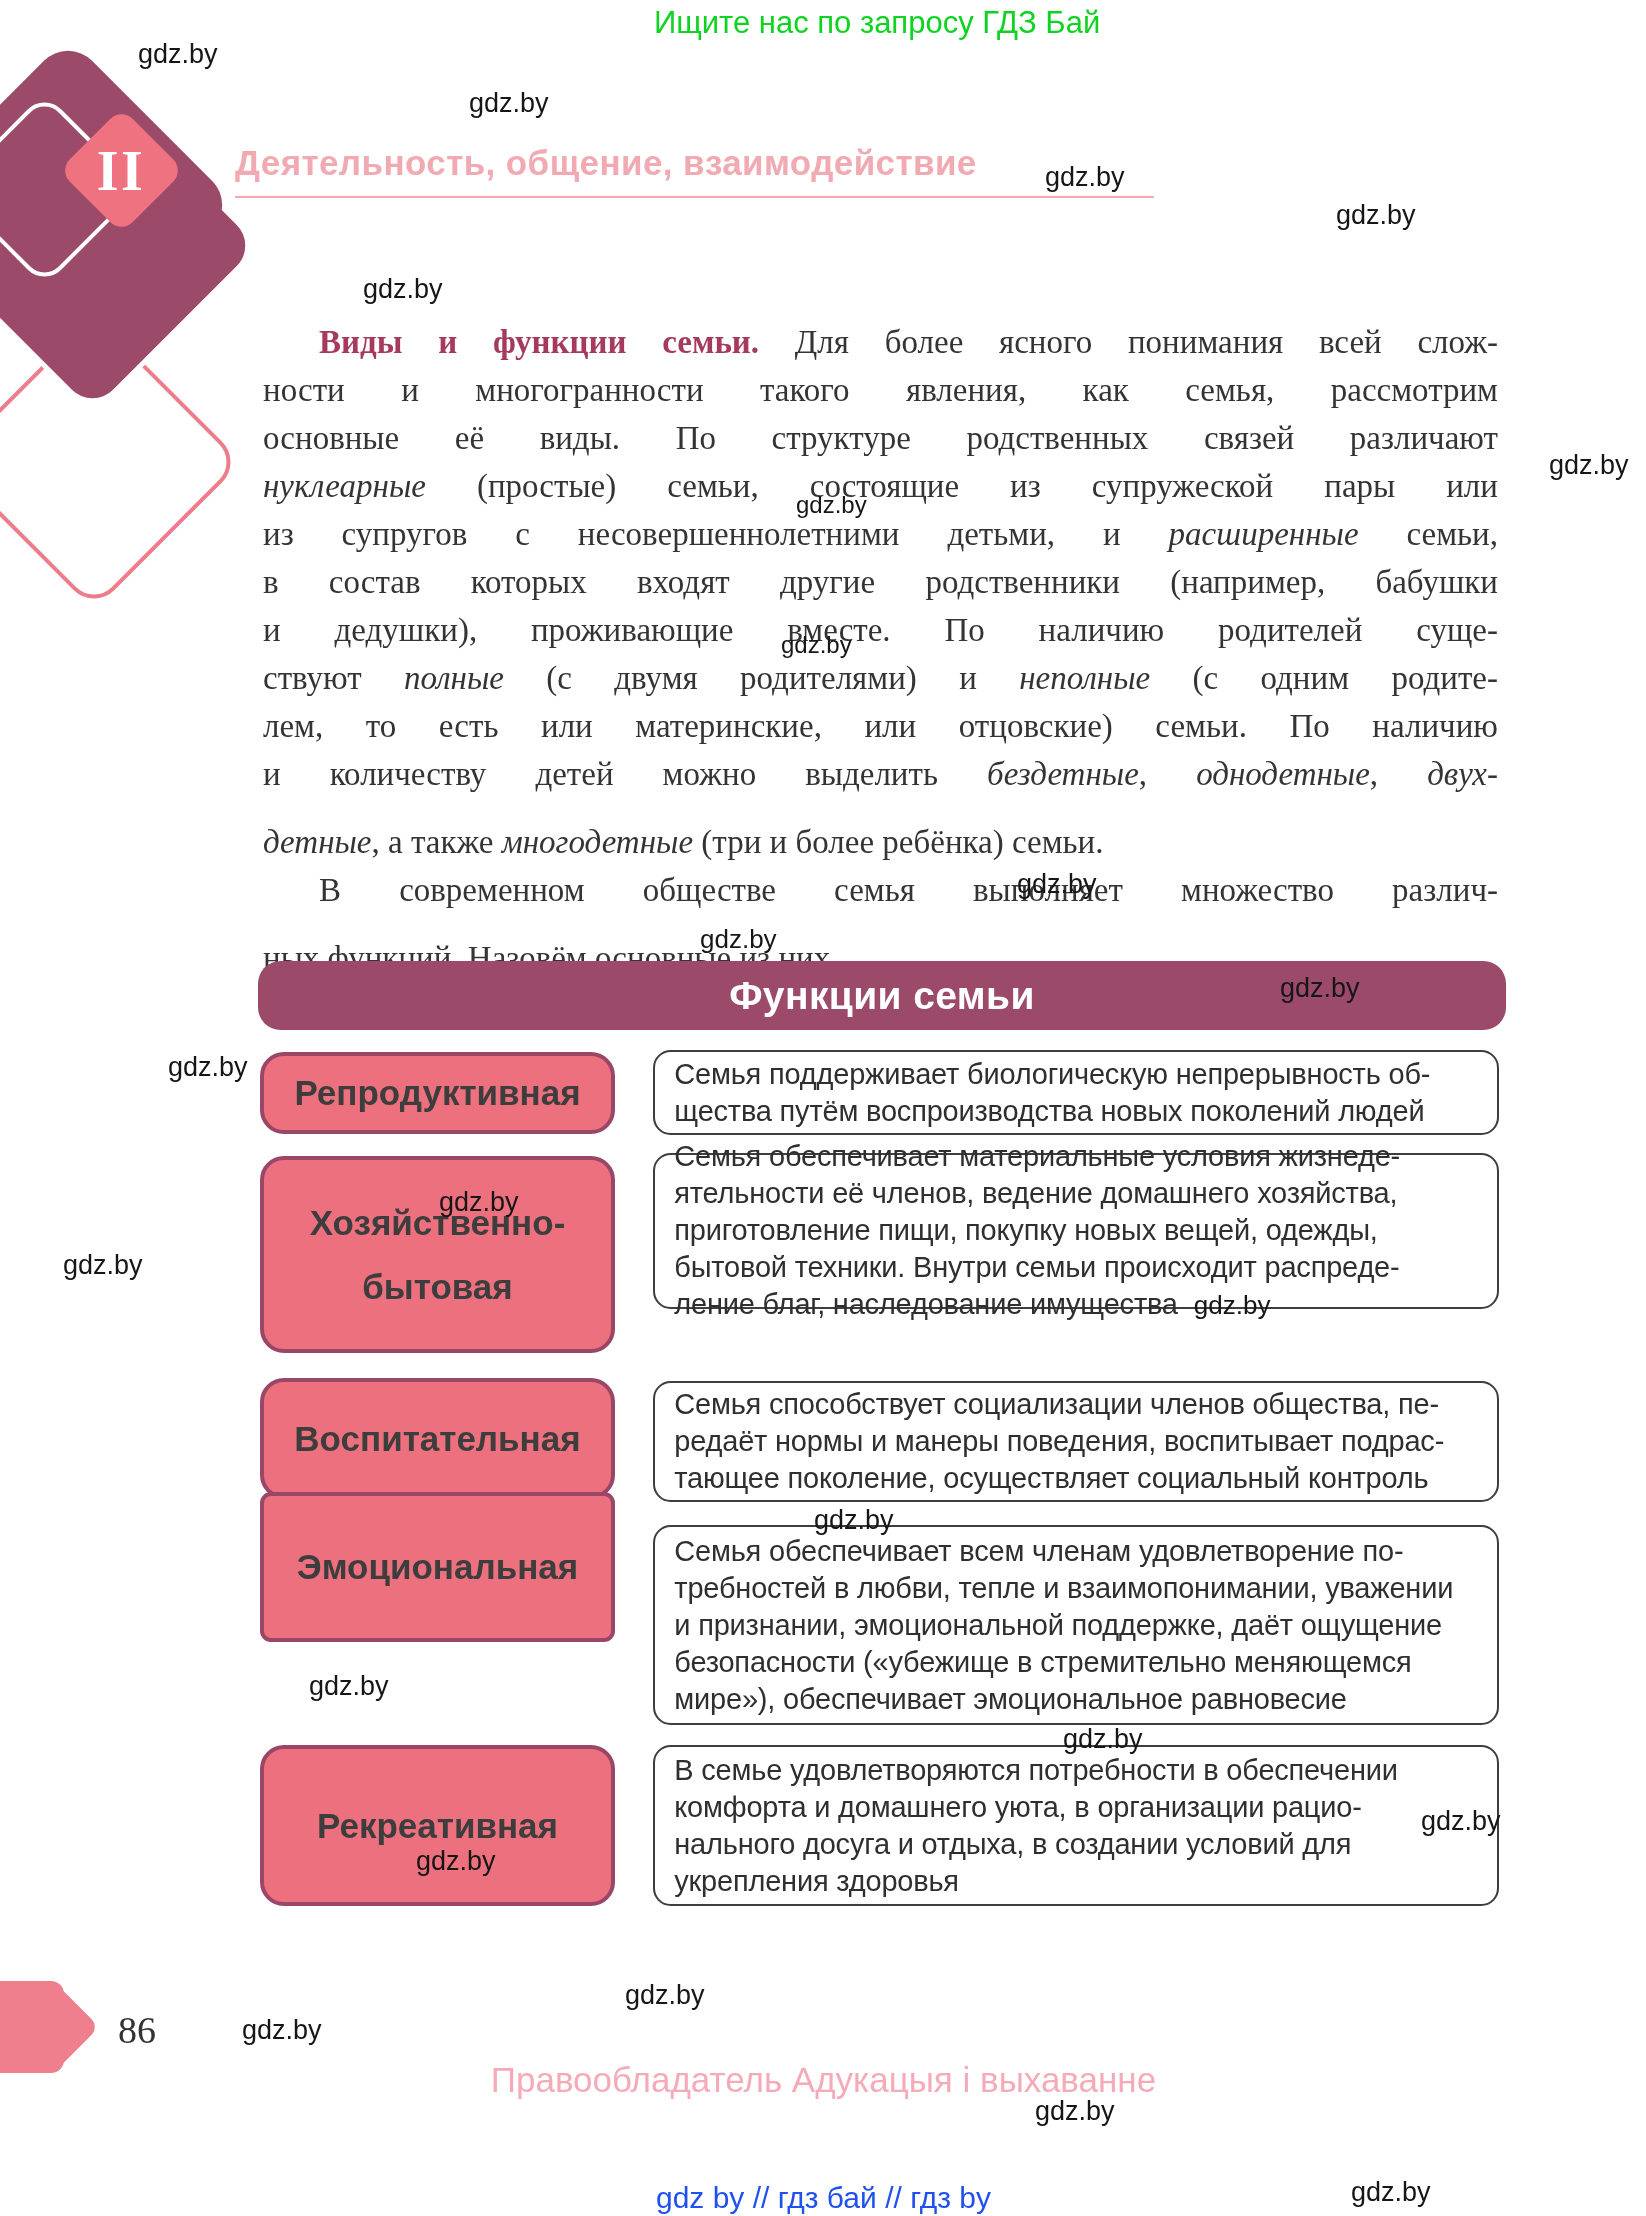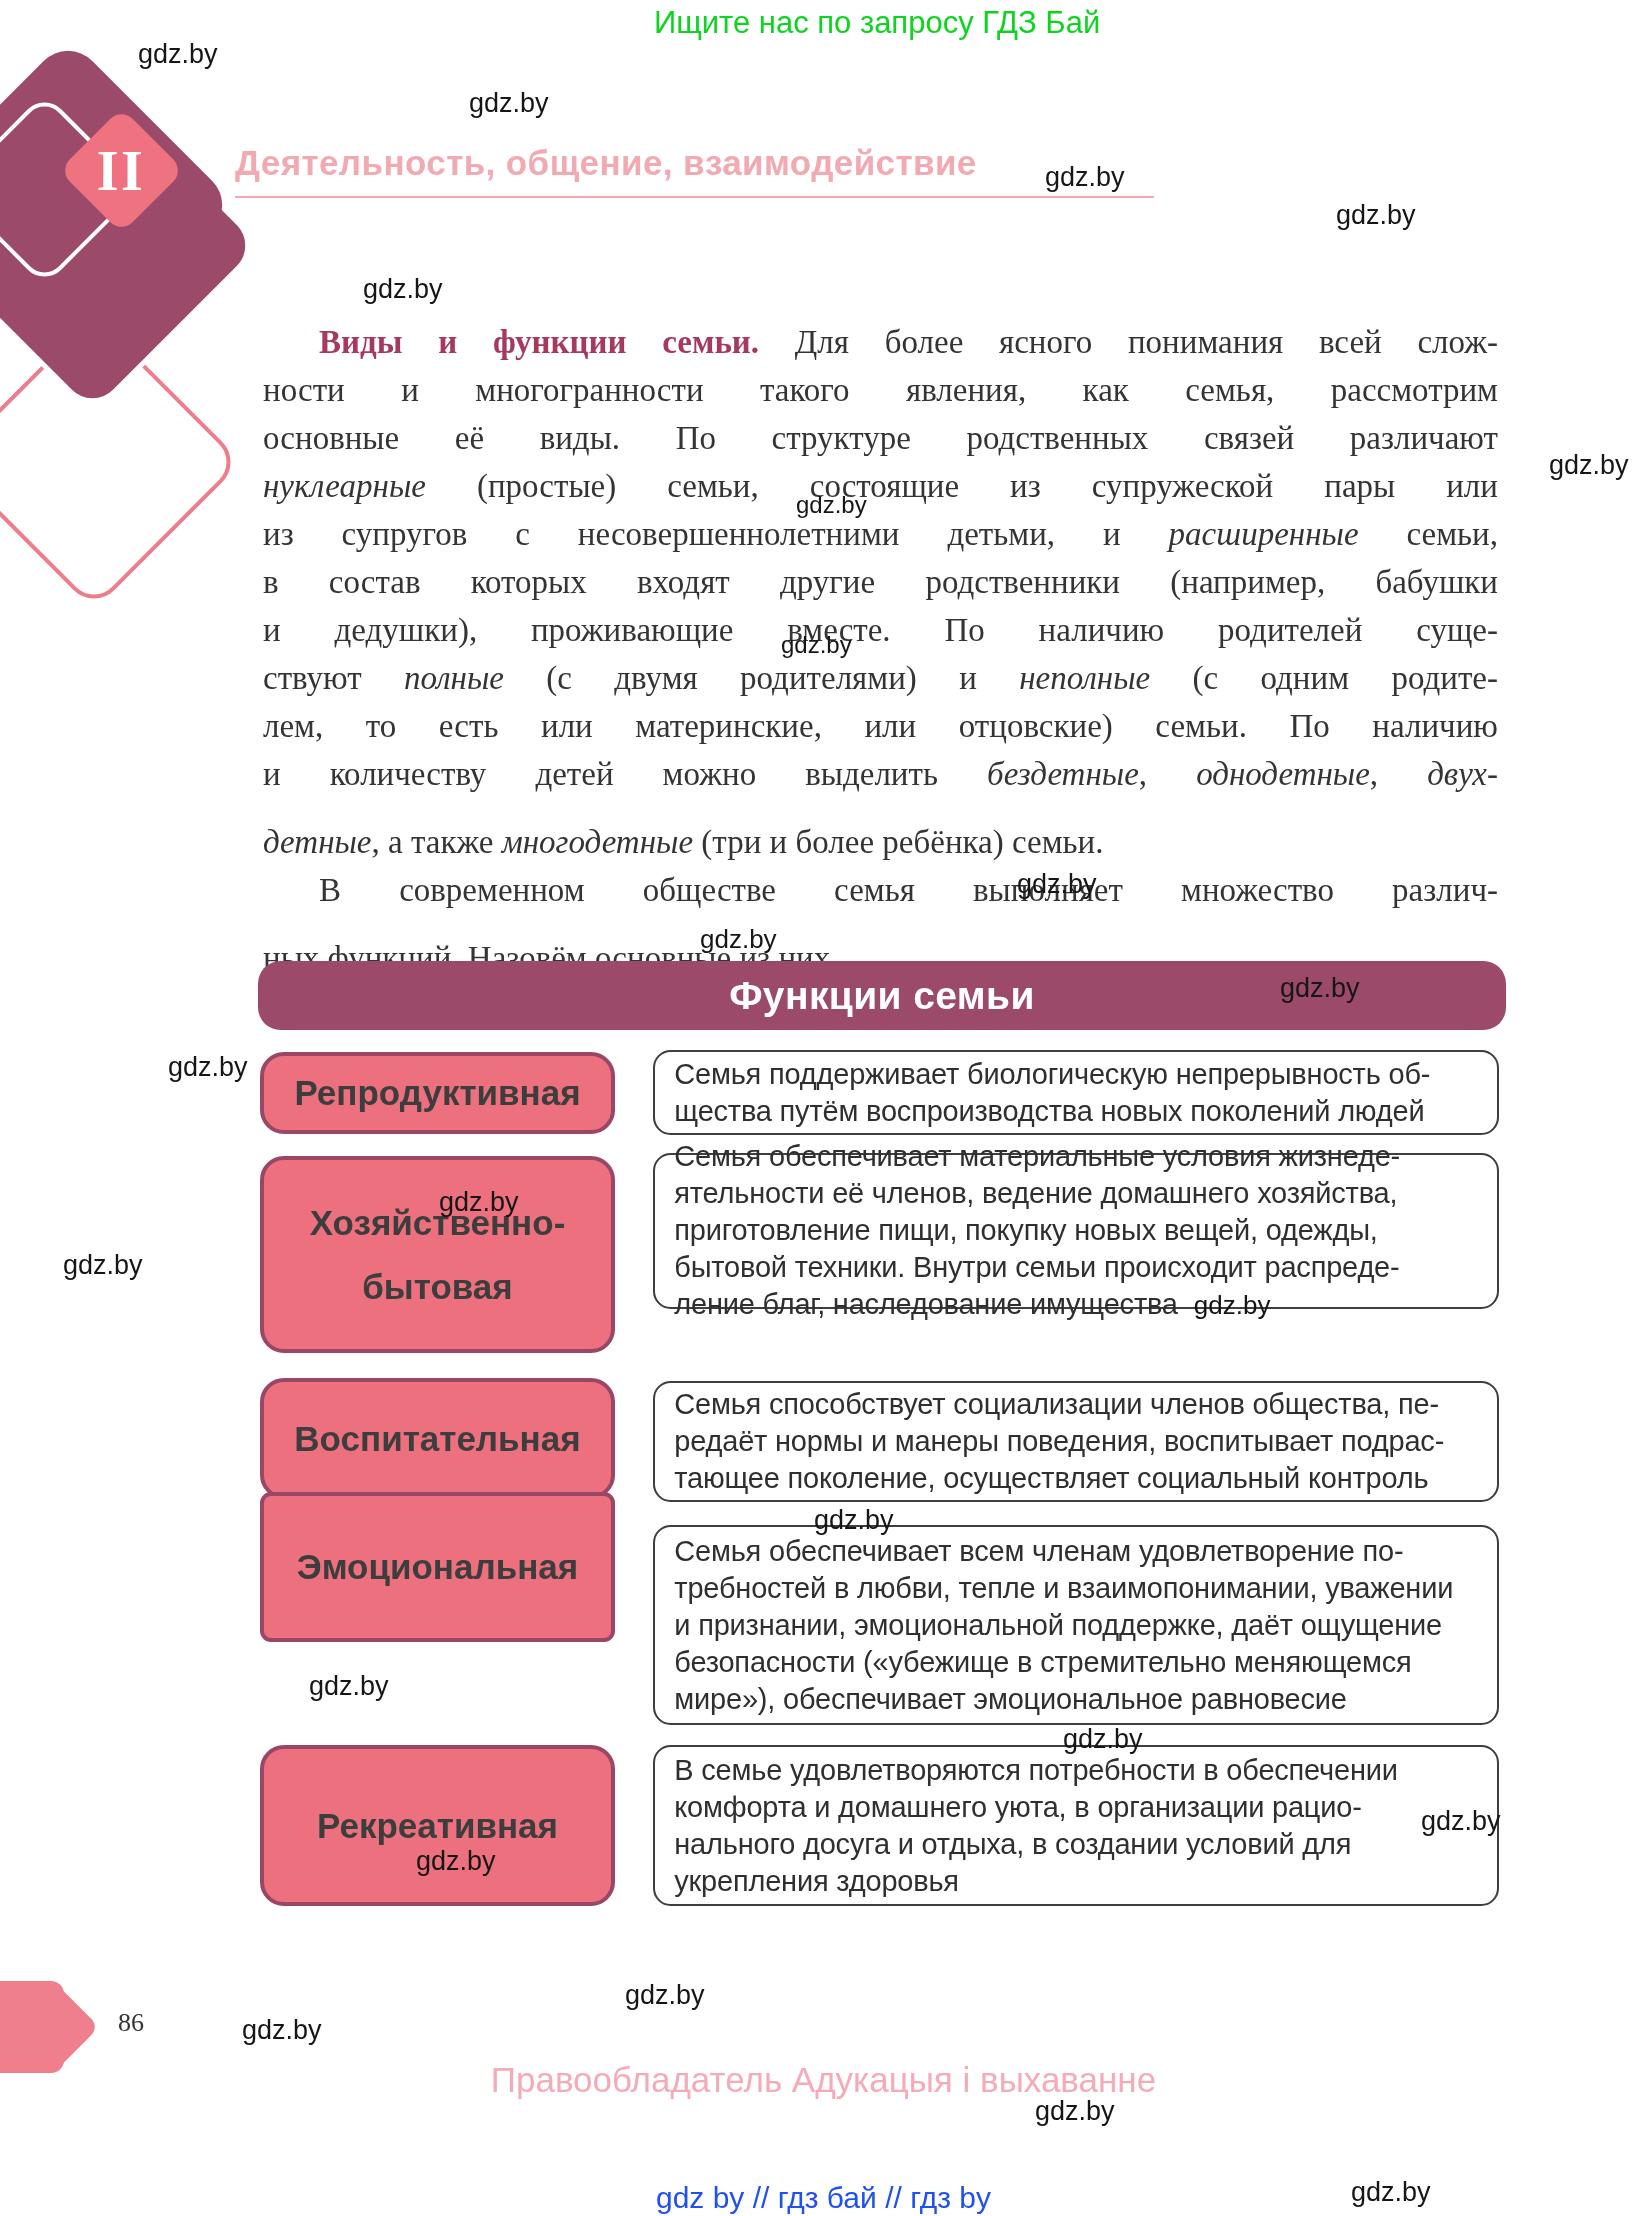--- a/index.html
+++ b/index.html
@@ -117,21 +117,21 @@
     position:absolute; left:-9.7px; top:1981px; width:74px; height:92px;
     background:#ef7f8c; border-radius:0 13px 13px 0; z-index:2;
   }
   .page-arrow-tip{
     position:absolute; left:26.6px; top:1997px; width:60px; height:60px;
     background:#ef7f8c; border-radius:11.3px; transform:rotate(45deg); z-index:1;
   }
   .page-number{
     position:absolute; left:118px; top:2008px;
     font-family:"Liberation Serif","DejaVu Serif",serif;
-    font-size:26px; color:#333333;text-align:right;
+    font-size:38px; color:#333333;text-align:right;
   }
   .footer-copyright{
     position:absolute; left:0; top:2060px; width:1647px; text-align:center;
     font-size:35px; color:var(--footerPink); white-space:nowrap;
   }
   .footer-links{
     position:absolute; left:0; top:2181px; width:1647px; text-align:center;
     font-size:30px; color:var(--blue); white-space:nowrap; cursor:pointer;
   }
 </style>

